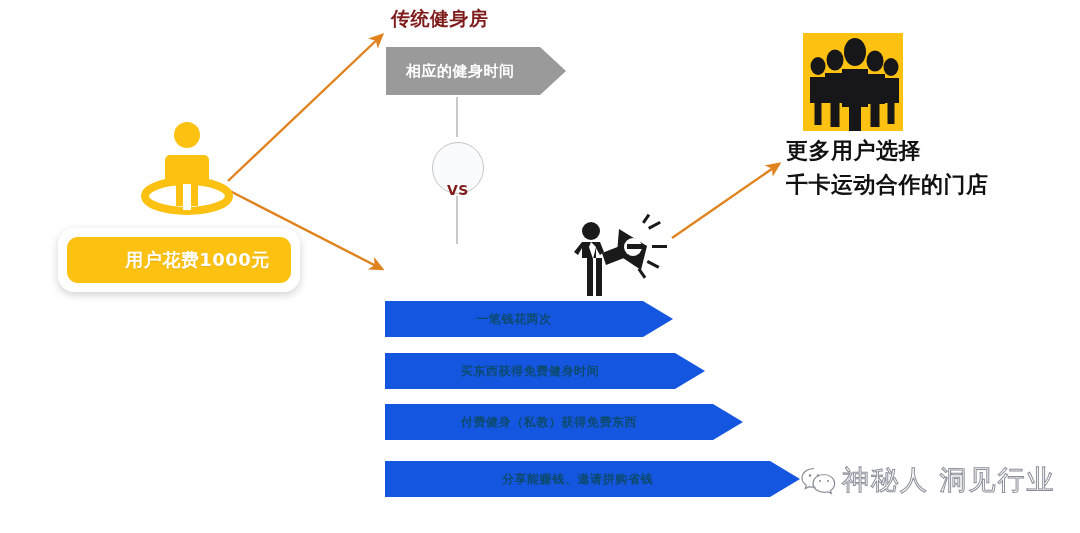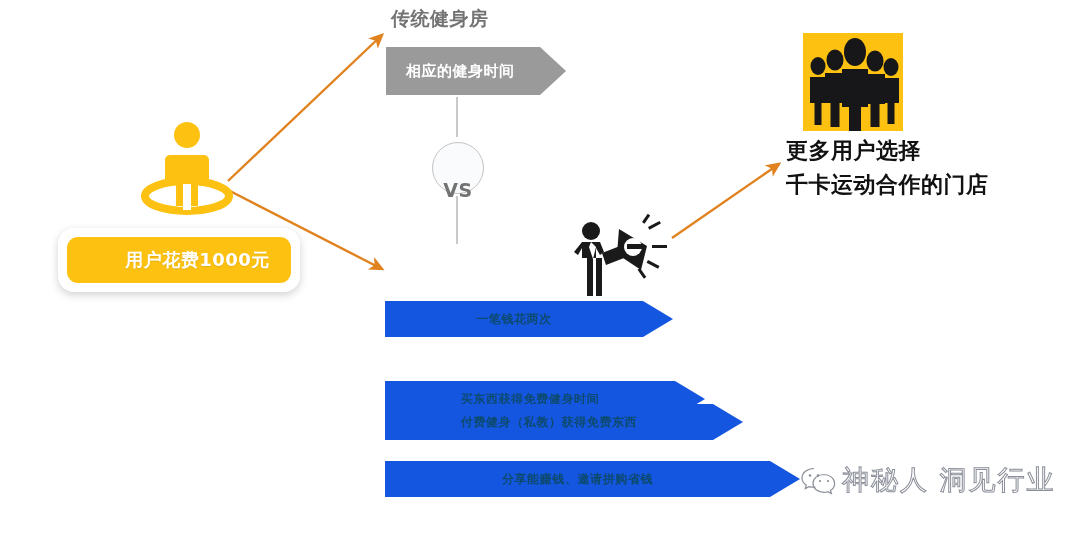--- a/index.html
+++ b/index.html
@@ -14,21 +14,21 @@
     background:#ffffff;
     overflow:hidden;
   }
 
   
   .abs{position:absolute;}
 
   
   .heading{
     font-weight:bold;
-    color:#737373;
+    color:#7f1d1d;
     white-space:nowrap;
     letter-spacing:.5px;
   }
   #title-traditional{left:391px;top:6px;font-size:19px;}
   #title-partner{left:391px;top:256px;font-size:19px;}
 
   .rt-line{
     font-weight:bold;
     color:#111111;
     white-space:nowrap;
@@ -78,41 +78,41 @@
   #vs-line-top{left:456px;top:97px;width:2px;height:40px;background:#c9c9c9;}
   #vs-line-bot{left:456px;top:196px;width:2px;height:48px;background:#c9c9c9;}
   #vs-circle{
     left:432px;top:142px;width:50px;height:50px;
     border-radius:50%;
     background:#fafbfc;
     border:1px solid #c4c4c4;
     display:flex;align-items:center;justify-content:center;
   }
   #vs-text{
-    color:#737373;font-size:19px;font-weight:600;letter-spacing:.5px;margin-top:43px;
+    color:#7f1d1d;font-size:14px;font-weight:600;letter-spacing:.5px;margin-top:43px;
   }
 
   
   .blue-banner{position:absolute;height:36px;}
   .blue-banner .shape{
     position:absolute;inset:0;
     background:#1556e0;
     clip-path:polygon(0 0, calc(100% - 30px) 0, 100% 50%, calc(100% - 30px) 100%, 0 100%);
     filter:drop-shadow(2px 3px 3px rgba(0,0,0,.20));
   }
   .blue-banner .txt{
     position:absolute;inset:0;
     display:flex;align-items:center;justify-content:center;
     padding-right:30px;
     color:#0c4a6e;font-weight:bold;font-size:12px;letter-spacing:.6px;
     box-sizing:border-box;
     white-space:nowrap;
   }
   #banner-0{left:385px;top:301px;width:288px;}
-  #banner-1{left:385px;top:353px;width:320px;margin-top:28px;}
+  #banner-1{left:385px;top:353px;width:320px;}
   #banner-2{left:385px;top:404px;width:358px;}
   #banner-3{left:385px;top:461px;width:415px;}
 
   
   #person-icon{left:132px;top:118px;width:110px;height:100px;}
   #megaphone-icon{left:572px;top:205px;width:105px;height:100px;}
   #users-icon{left:803px;top:33px;width:100px;height:98px;}
 
   
   #arrows{left:0;top:0;width:1080px;height:533px;pointer-events:none;}

